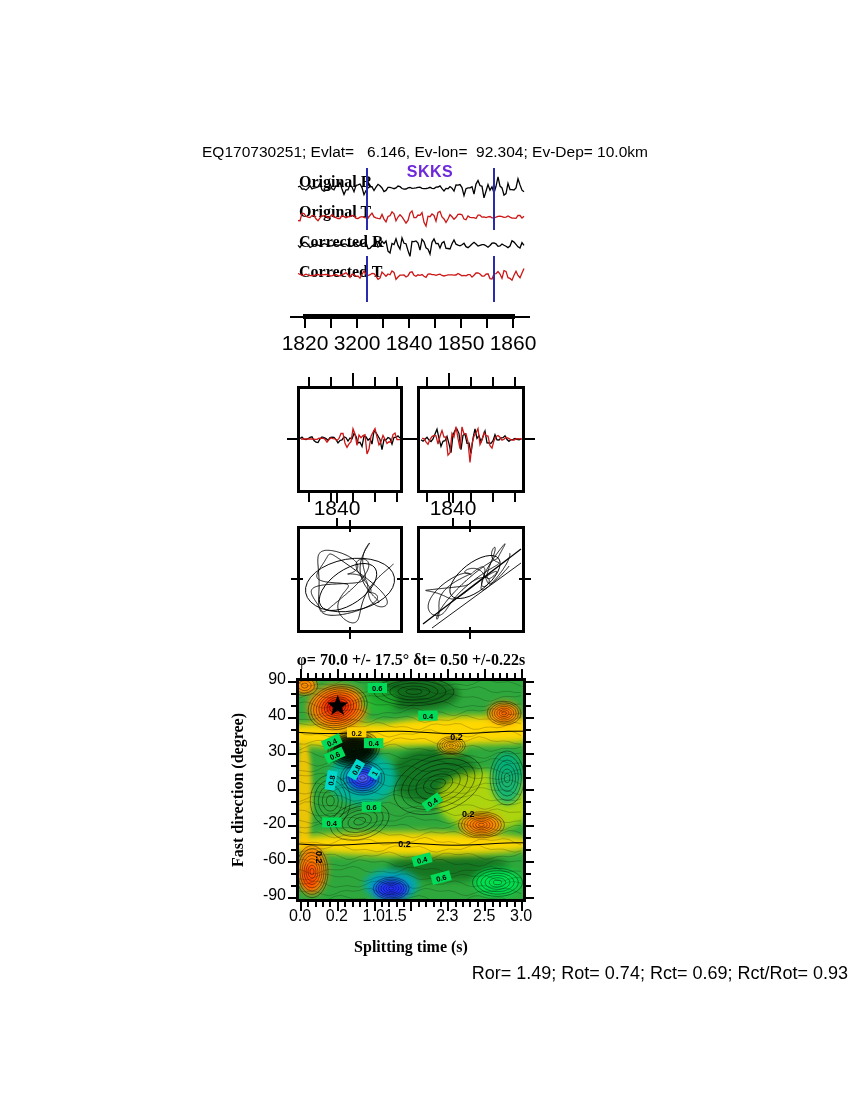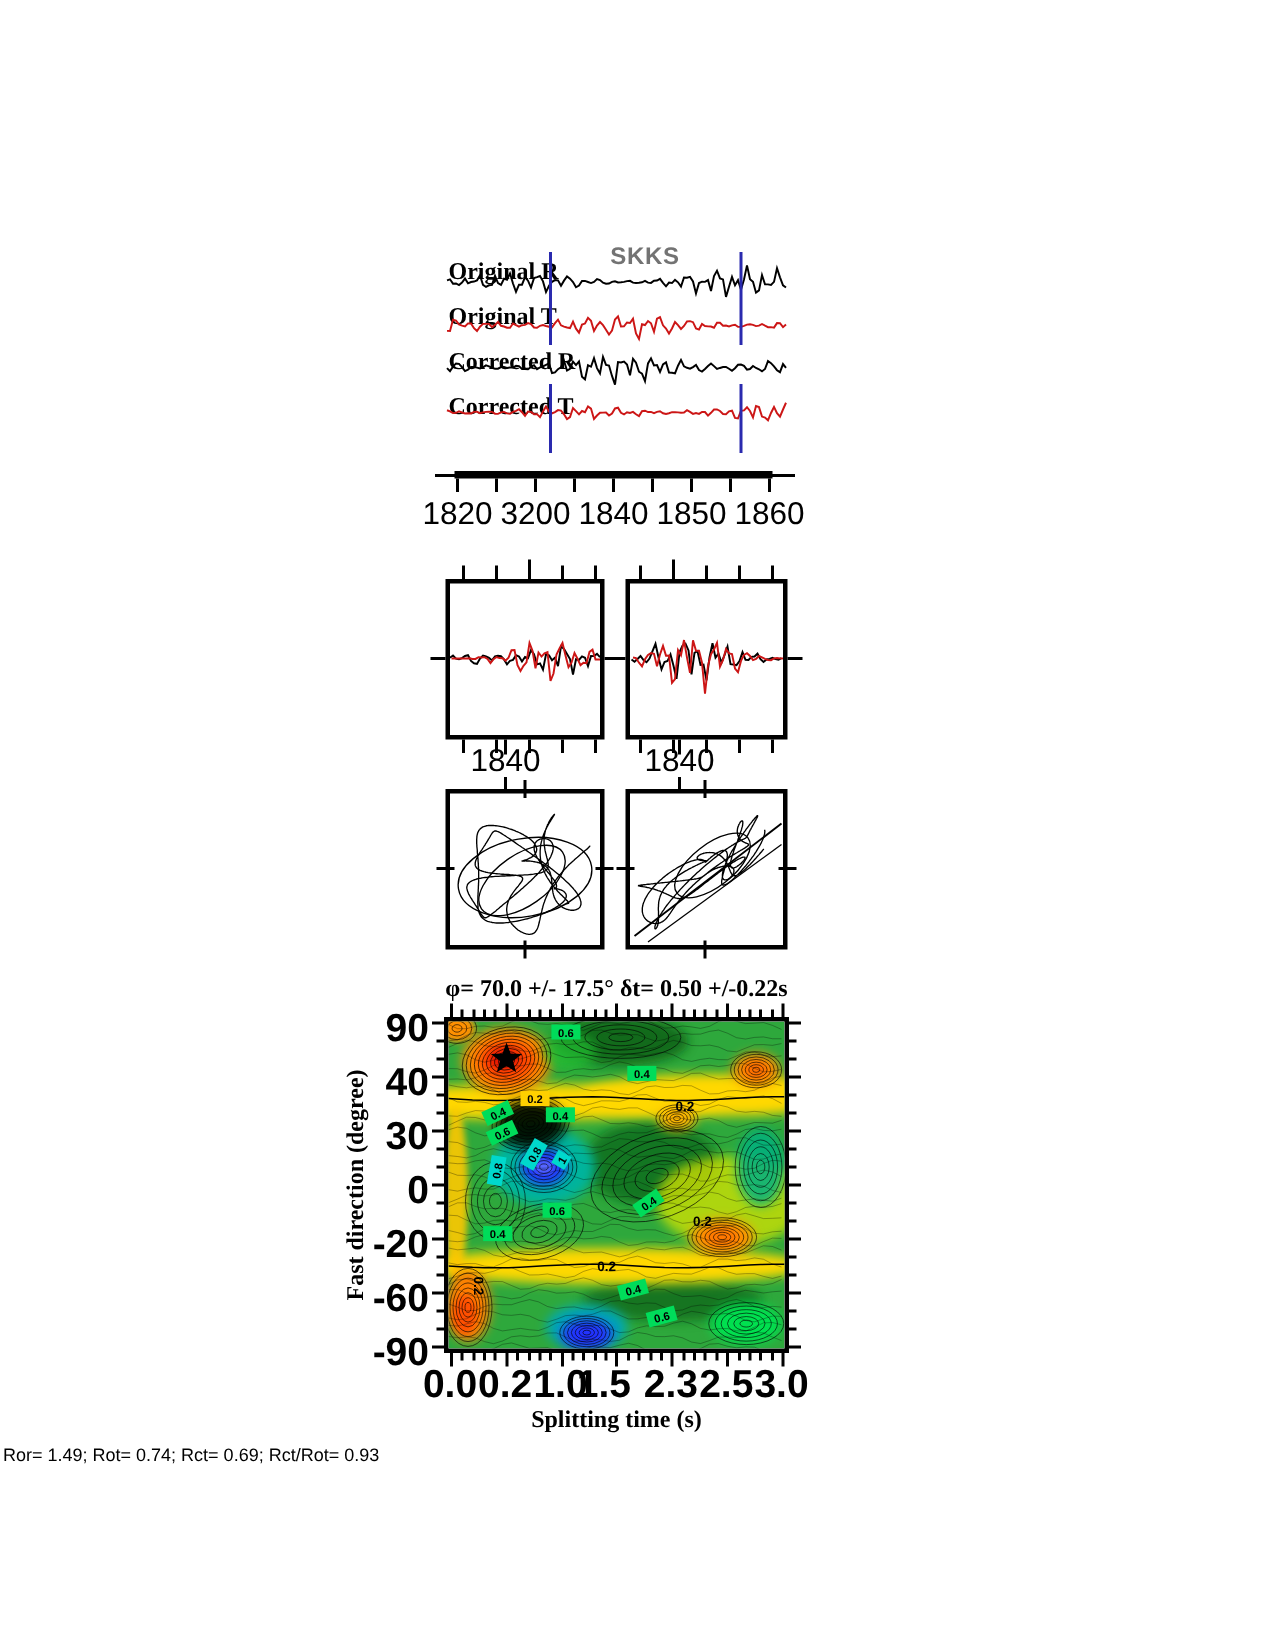--- a/index.html
+++ b/index.html
@@ -10,39 +10,40 @@
   .hdr { position:absolute; left:2px; width:846px; text-align:center;
          font-size:15.5px; white-space:pre; }
   .phase { position:absolute; left:375px; top:163px; width:110px; text-align:center;
            font-size:16px; font-weight:600; letter-spacing:.5px; }
   .trlab { position:absolute; left:299px; font-family:"Liberation Serif", serif;
            font-weight:bold; font-size:16px; }
   .serifb { font-family:"Liberation Serif", serif; font-weight:bold; }
   .serif  { font-family:"Liberation Serif", serif; }
   .tick { position:absolute; background:#000; }
   .num { position:absolute; font-size:21px; text-align:center; }
-  .cnum { position:absolute; font-size:26px;font-weight:bold; }
+  .cnum { position:absolute; font-size:16px; }
   .panelbox { position:absolute; border:3px solid #000; background:#fff; }
   .ctitle { position:absolute; left:250px; top:651px; width:322px; text-align:center;
             font-size:16px; }
   .ylab { position:absolute; left:124px; top:780px; width:230px; height:20px;
           text-align:center; font-size:16px; transform:rotate(-90deg); }
   .xlab { position:absolute; left:320px; top:938px; width:182px; text-align:center;
           font-size:16px; }
-  .footer { position:absolute; left:2px; top:963px; width:846px; text-align:left;
-            font-size:12px; }
+  .footer { position:absolute; left:2px; top:963px; width:846px; text-align:right;
+            font-size:18px; }
   svg { display:block; }
 </style>
 </head>
 <body>
 
 <div class="page" id="page">
 
-
-  <div class="phase" style="color:#737373">SKKS</div>
+  <div class="hdr" style="top:143px">EQ170730251; Evlat=   6.146, Ev-lon=  92.304; Ev-Dep= 10.0km</div>
+
+  <div class="phase" style="color:#6d28d9">SKKS</div>
 
   <div class="trlab" style="top:173px">Original R</div>
   <div class="trlab" style="top:203px">Original T</div>
   <div class="trlab" style="top:233px">Corrected R</div>
   <div class="trlab" style="top:263px">Corrected T</div>
 
   <svg id="trsvg" class="abs" style="left:285px; top:158px" width="250" height="150">
       <path d="M13,28.9L15,28.2L17,31.1L19,31.0L21,32.0L23,30.4L25,27.7L27,30.9L29,30.0L31,29.7L33,28.9L35,25.6L37,31.9L39,33.3L41,32.2L43,31.9L45,25.9L47,30.7L49,31.9L51,27.8L53,28.5L55,24.3L57,31.0L59,36.5L61,31.8L63,31.8L65,26.7L67,29.1L69,33.7L71,27.4L73,26.8L75,26.0L77,29.6L79,36.7L81,32.5L83,29.9L85,28.7L87,28.9L89,32.5L91,29.1L93,26.3L95,27.8L97,30.0L99,33.5L101,32.4L103,29.3L105,29.3L107,30.0L109,30.7L111,29.9L113,28.1L115,28.7L117,30.5L119,31.1L121,31.0L123,29.9L125,29.5L127,30.3L129,30.2L131,29.9L133,29.4L135,29.2L137,30.4L139,30.7L141,30.5L143,30.2L145,29.3L147,30.4L149,30.6L151,29.2L153,29.0L155,27.9L157,30.6L159,32.9L161,30.4L163,30.7L165,28.6L167,30.2L169,33.1L171,27.0L173,27.1L175,26.6L177,29.6L179,37.6L181,30.7L183,29.8L185,29.9L187,28.7L189,36.0L191,26.1L193,22.5L195,27.6L197,28.3L199,39.9L201,33.2L203,26.6L205,32.2L207,28.8L209,35.1L211,28.3L213,18.9L215,28.1L217,29.9L219,37.1L221,35.6L223,25.4L225,31.5L227,31.6L229,32.0L231,29.9L233,20.8L235,26.9L237,32.2L239,33.7" fill="none" stroke="#000" stroke-width="1.3"></path>
       <path d="M13,62.6L15,62.7L17,55.2L19,55.7L21,58.3L23,59.1L25,59.6L27,57.6L29,57.6L31,60.8L33,62.7L35,59.8L37,57.9L39,57.9L41,57.9L43,60.1L45,58.6L47,56.6L49,59.2L51,59.7L53,60.5L55,60.5L57,57.7L59,58.7L61,59.7L63,58.8L65,58.6L67,57.4L69,58.0L71,60.3L73,60.5L75,59.2L77,58.7L79,59.3L81,59.8L83,60.2L85,57.4L87,55.1L89,58.9L91,59.8L93,60.3L95,60.7L97,56.4L99,61.1L101,63.8L103,58.4L105,57.7L107,53.9L109,55.8L111,62.7L113,59.0L115,56.7L117,58.8L119,61.8L121,65.0L123,62.4L125,55.0L127,52.9L129,59.7L131,59.6L133,57.0L135,57.3L137,54.5L139,64.3L141,68.0L143,58.2L145,58.7L147,56.0L149,57.5L151,63.2L153,54.5L155,53.4L157,58.9L159,61.0L161,64.4L163,61.0L165,56.7L167,58.8L169,61.3L171,59.3L173,56.3L175,56.1L177,56.8L179,61.0L181,61.7L183,58.0L185,59.3L187,59.6L189,59.7L191,60.5L193,57.2L195,57.2L197,59.1L199,59.0L201,59.6L203,58.9L205,58.5L207,59.8L209,59.9L211,59.2L213,58.4L215,58.2L217,58.6L219,59.4L221,59.1L223,58.0L225,59.1L227,60.1L229,60.1L231,60.4L233,57.4L235,57.5L237,60.1L239,58.3" fill="none" stroke="#cc1616" stroke-width="1.3"></path>
       <path d="M13,87.4L15,89.4L17,86.4L19,84.3L21,84.6L23,86.7L25,89.4L27,88.5L29,86.7L31,86.7L33,87.1L35,87.6L37,86.9L39,85.6L41,86.2L43,87.3L45,87.8L47,87.8L49,86.7L51,86.7L53,87.3L55,87.0L57,87.0L59,85.9L61,86.1L63,88.0L65,88.0L67,88.2L69,86.6L71,85.5L73,88.1L75,86.9L77,86.2L79,85.2L81,84.3L83,90.7L85,90.3L87,88.1L89,86.8L91,82.5L93,89.0L95,87.9L97,83.1L99,85.4L101,83.0L103,93.2L105,95.0L107,85.5L109,86.5L111,80.8L113,87.4L115,91.0L117,80.0L119,85.3L121,85.7L123,92.6L125,98.4L127,83.4L129,83.6L131,83.0L133,85.0L135,92.2L137,81.2L139,83.8L141,89.8L143,91.1L145,96.1L147,84.3L149,80.9L151,85.6L153,85.4L155,90.0L157,84.9L159,83.6L161,90.4L163,90.5L165,90.9L167,85.8L169,81.9L171,86.2L173,87.2L175,87.8L177,86.7L179,85.3L181,88.7L183,89.7L185,88.0L187,86.0L189,84.3L191,86.1L193,88.0L195,87.3L197,86.7L199,86.6L201,87.8L203,89.2L205,87.5L207,85.2L209,85.0L211,85.9L213,88.4L215,88.0L217,86.0L219,87.3L221,88.2L223,89.6L225,88.0L227,82.7L229,84.1L231,86.3L233,88.8L235,90.1L237,84.7L239,87.3" fill="none" stroke="#000" stroke-width="1.3"></path>

